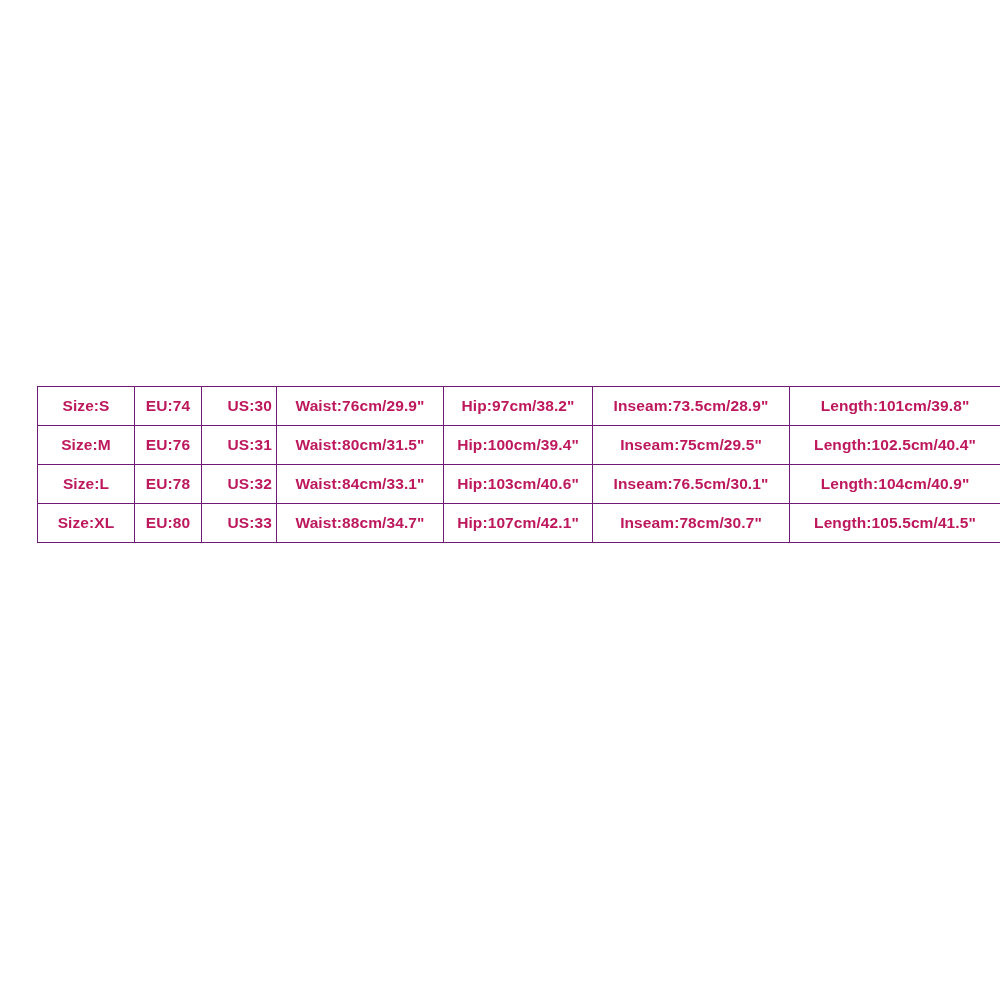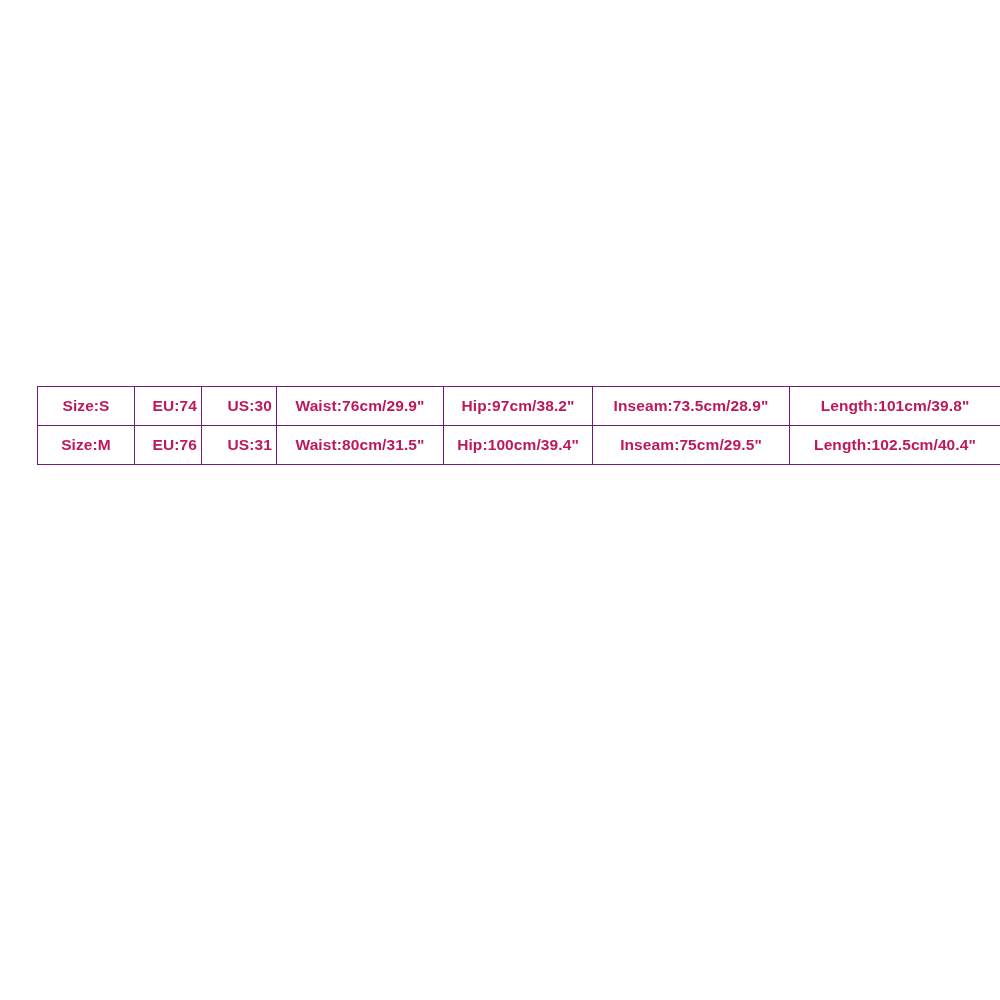--- a/index.html
+++ b/index.html
@@ -31,21 +31,21 @@
     vertical-align: middle;
     color: #be185d;
     font-size: 15.5px;
     font-weight: 600;
     letter-spacing: 0.1px;
     padding: 0 4px;
     white-space: nowrap;
     overflow: hidden;
   }
   table.size-chart td.c0 { width: 88px; }
-  table.size-chart td.c1 { width: 58px; text-align: right; }
+  table.size-chart td.c1 { width: 58px; }
   table.size-chart td.c2 { width: 66px; text-align: right; }
   table.size-chart td.c3 { width: 158px; }
   table.size-chart td.c4 { width: 140px; }
   table.size-chart td.c5 { width: 188px; }
   table.size-chart td.c6 { width: 202px; }
 </style>
 </head>
 <body>
 
 <div id="size-chart-wrap">
@@ -62,15 +62,33 @@
       </tr>
       <tr>
         <td class="c0">Size:M</td>
         <td class="c1">EU:76</td>
         <td class="c2">US:31</td>
         <td class="c3">Waist:80cm/31.5"</td>
         <td class="c4">Hip:100cm/39.4"</td>
         <td class="c5">Inseam:75cm/29.5"</td>
         <td class="c6">Length:102.5cm/40.4"</td>
       </tr>
+      <tr>
+        <td class="c0">Size:L</td>
+        <td class="c1">EU:78</td>
+        <td class="c2">US:32</td>
+        <td class="c3">Waist:84cm/33.1"</td>
+        <td class="c4">Hip:103cm/40.6"</td>
+        <td class="c5">Inseam:76.5cm/30.1"</td>
+        <td class="c6">Length:104cm/40.9"</td>
+      </tr>
+      <tr>
+        <td class="c0">Size:XL</td>
+        <td class="c1">EU:80</td>
+        <td class="c2">US:33</td>
+        <td class="c3">Waist:88cm/34.7"</td>
+        <td class="c4">Hip:107cm/42.1"</td>
+        <td class="c5">Inseam:78cm/30.7"</td>
+        <td class="c6">Length:105.5cm/41.5"</td>
+      </tr>
     </tbody>
   </table>
 </div>
 
 </body></html>

